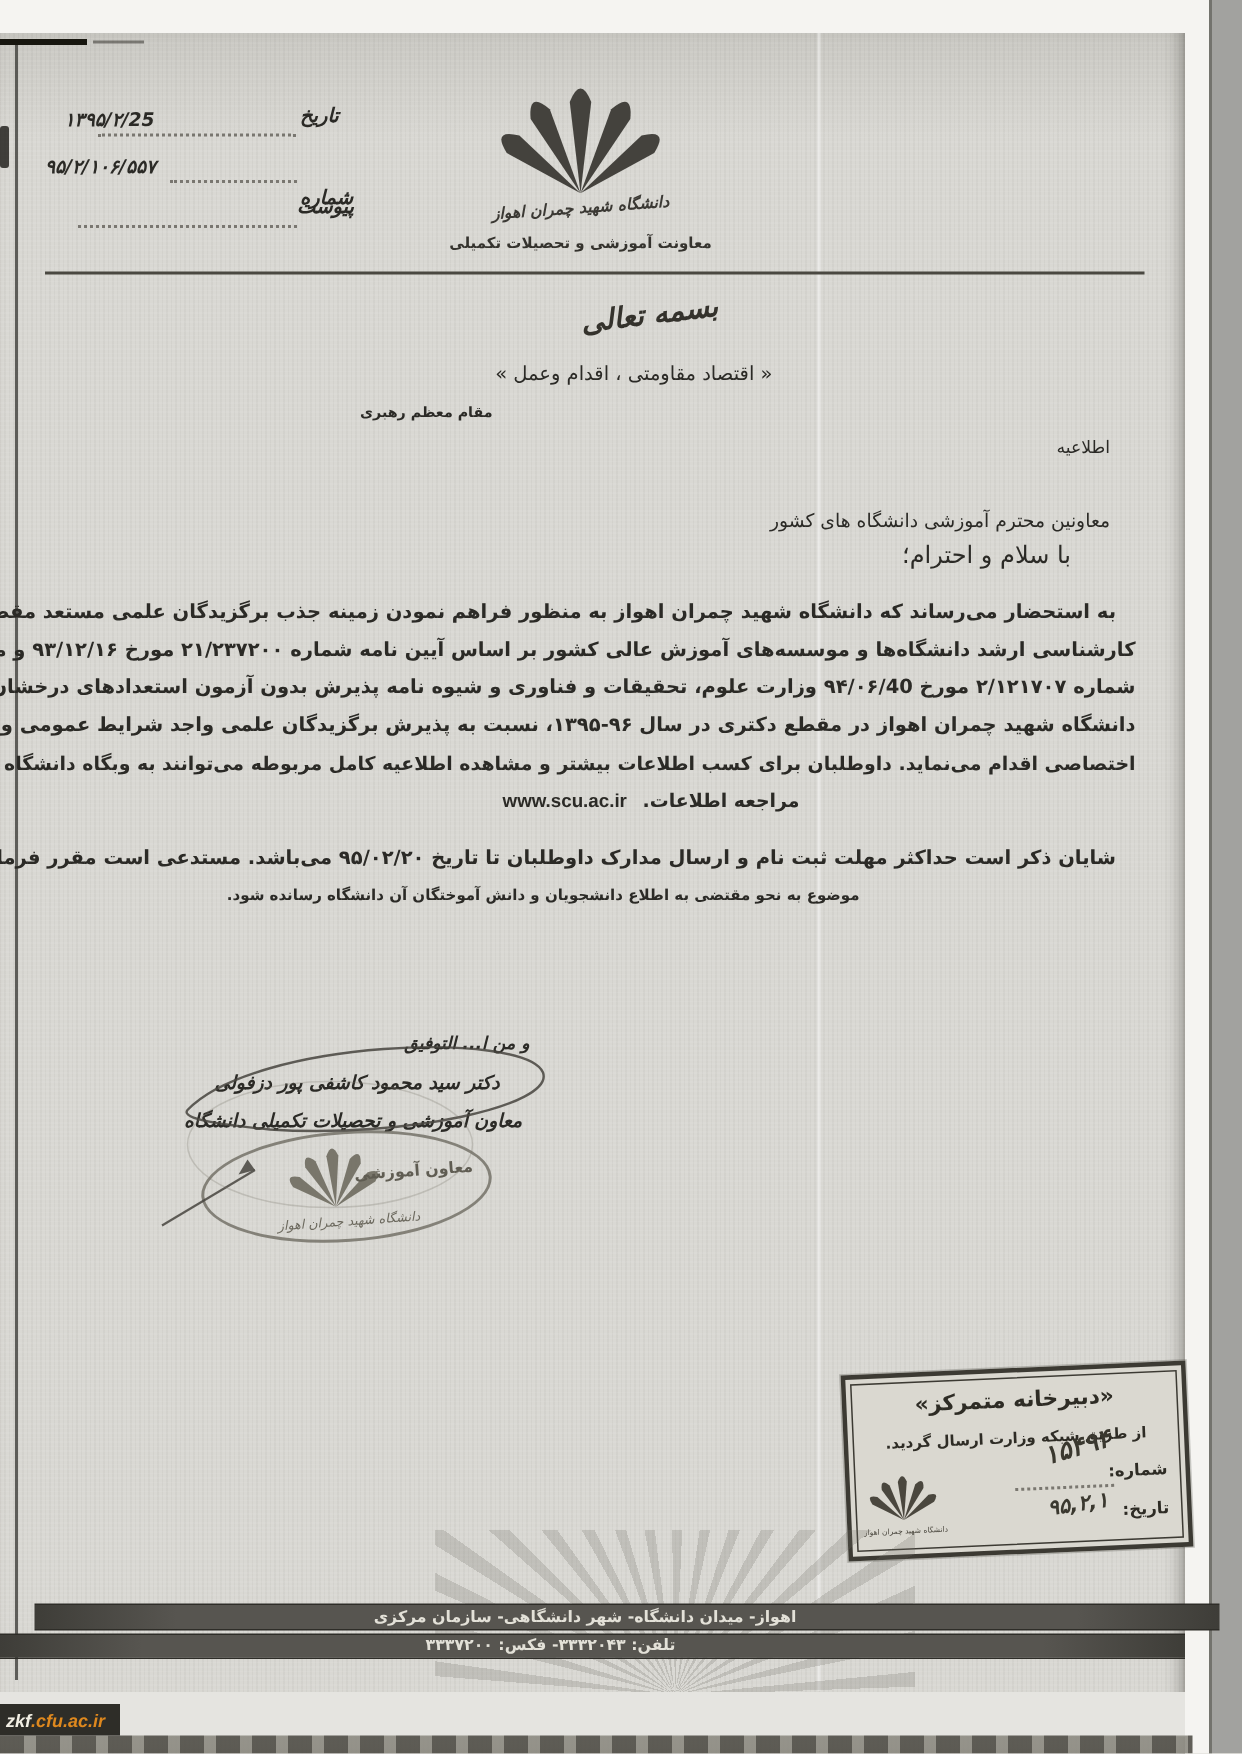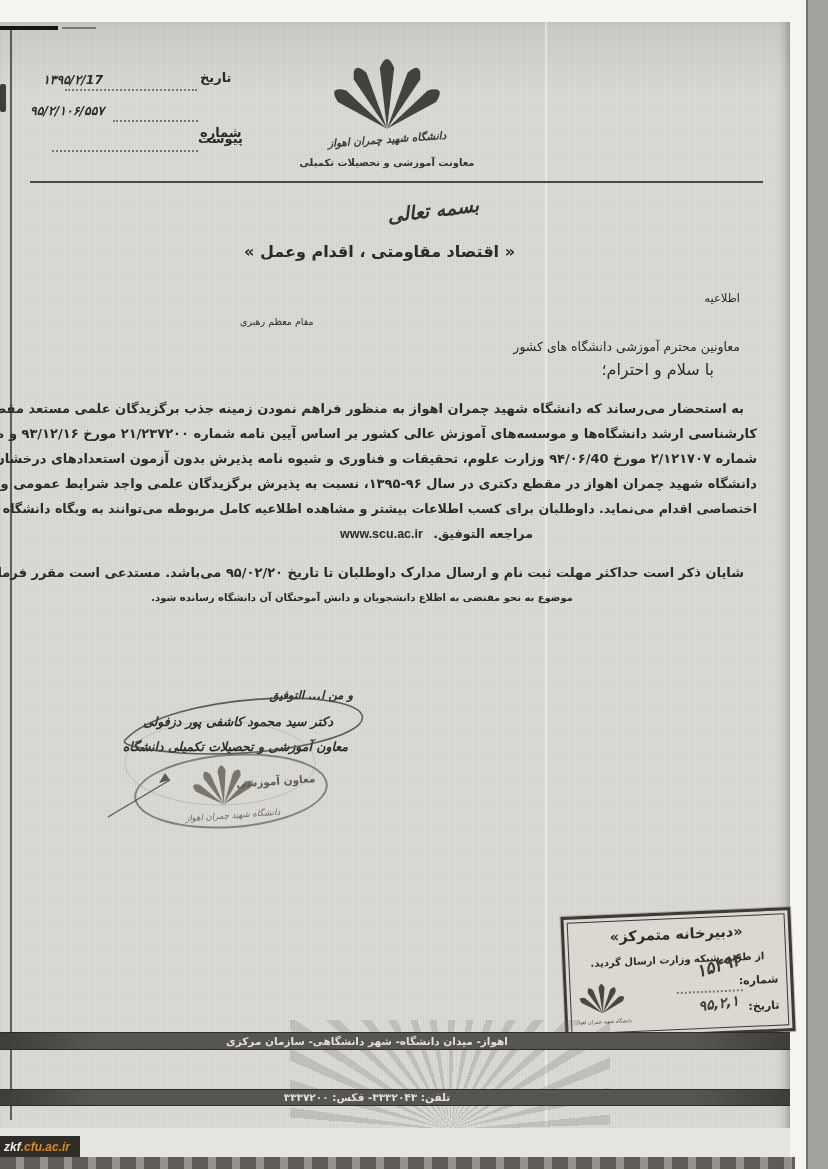--- a/index.html
+++ b/index.html
@@ -13,32 +13,32 @@
       repeating-linear-gradient(90deg, rgba(90,88,82,.05) 0 1px, transparent 1px 3px),
       linear-gradient(180deg, rgba(120,118,110,.16), rgba(0,0,0,0) 70px);
     box-shadow: inset -9px 0 12px -8px rgba(60,58,52,.55), inset 0 -6px 10px -8px rgba(60,58,52,.4);}
   .edgeband{left:806px;top:0;width:22px;height:1169px;background:#a2a29f;border-left:2px solid #73736d;}
   .foldline{left:545px;top:22px;width:2px;height:1105px;background:rgba(255,255,255,.45);}
   .leftline{left:10px;top:30px;width:2px;height:1090px;background:rgba(42,41,37,.7);}
   .dash1{left:0;top:26px;width:58px;height:4px;background:#17160f;}
   .dash2{left:62px;top:27px;width:34px;height:2px;background:rgba(40,38,32,.5);}
   .blob{left:0;top:84px;width:6px;height:28px;background:rgba(25,24,20,.8);border-radius:2px;}
 
-  .hd-label{font-weight:bold;font-size:13px;white-space:nowrap;}
+  .hd-label{font-style:italic;font-weight:bold;font-size:13px;white-space:nowrap;}
   .hd-value{font-style:italic;font-weight:bold;font-size:12.5px;white-space:nowrap;letter-spacing:1px;}
   .dotline{height:1px;border-bottom:2px dotted rgba(70,68,60,.65);}
 
   .logo-caption{font-style:italic;font-size:10.5px;font-weight:bold;transform:rotate(-4deg);
     text-align:center;color:#3b3934;letter-spacing:-0.5px;}
   .dept{font-weight:bold;font-size:10px;text-align:center;color:#35332e;}
   .rule{height:2px;background:#4a4841;}
 
   .bism{font-size:19px;font-weight:bold;font-style:italic;text-align:center;transform:rotate(-7deg);color:#34322c;}
-  .motto{font-weight:bold;font-size:16px;text-align:center;white-space:nowrap;}
-  .attrib{font-weight:normal;font-size:9.5px;white-space:nowrap;margin-top:46px;}
+  .motto{font-weight:normal;font-size:13px;text-align:center;white-space:nowrap;}
+  .attrib{font-weight:bold;font-size:9.5px;white-space:nowrap;}
   .h-right{font-weight:normal;white-space:nowrap;text-align:center;}
 
   .bline{font-weight:bold;font-size:13px;line-height:26px;direction:rtl;color:#2b2a26;
     text-align:justify;text-align-last:justify;white-space:nowrap;font-family:"DejaVu Sans",sans-serif;}
   .bline-last{font-weight:bold;font-size:12.6px;line-height:26px;direction:rtl;color:#2b2a26;
     white-space:nowrap;font-family:"DejaVu Sans",sans-serif;}
 
   .sig{font-weight:bold;white-space:nowrap;text-align:right;font-style:italic;}
   .oval-stamp{width:190px;height:70px;border:2px solid rgba(110,107,97,.8);border-radius:50%;
     transform:rotate(-4deg);color:#6e6b60;}
@@ -85,21 +85,21 @@
 <div class="abs paper"></div>
 <div class="abs edgeband"></div>
 <div class="abs foldline"></div>
 <div class="abs leftline"></div>
 <div class="abs dash1"></div>
 <div class="abs dash2"></div>
 <div class="abs blob"></div>
 
 <div class="abs fa hd-label" style="left:200px;top:70px;">تاریخ</div>
 <div class="abs dotline" style="left:65px;top:88px;width:132px;"></div>
-<div class="abs fa hd-value" style="left:43px;top:72px;">۱۳۹۵/۲/17</div>
+<div class="abs fa hd-value" style="left:43px;top:72px;">۱۳۹۵/۲/25</div>
 
 <div class="abs fa hd-label" style="left:200px;top:101px;margin-top:24px;">شماره</div>
 <div class="abs dotline" style="left:113px;top:119px;width:85px;"></div>
 <div class="abs fa hd-value" style="left:30px;top:103px;">۹۵/۲/۱۰۶/۵۵۷</div>
 
 <div class="abs fa hd-label" style="left:198px;top:131px;">پیوست</div>
 <div class="abs dotline" style="left:52px;top:149px;width:146px;"></div>
 
 <svg class="abs fan" viewBox="0 0 120 96" style="left:331px;top:50px;width:112px;height:86px;color:#44423d;">
     <use href="#fanlogo"></use>
@@ -115,21 +115,21 @@
 <div class="abs fa h-right" style="right:88px;top:291px;font-size:11.5px;">اطلاعیه</div>
 <div class="abs fa h-right" style="right:88px;top:315px;font-size:12.5px;margin-top:24px;">معاونین محترم آموزشی دانشگاه های کشور</div>
 <div class="abs fa h-right" style="right:114px;top:360px;font-size:16px;">با سلام و احترام؛</div>
 
 <div class="abs bline" style="left:60px;top:396px;width:684px;">به استحضار می‌رساند که دانشگاه شهید چمران اهواز به منظور فراهم نمودن زمینه جذب برگزیدگان علمی مستعد مقطع</div>
 <div class="abs bline" style="left:60px;top:421px;width:697px;">کارشناسی ارشد دانشگاه‌ها و موسسه‌های آموزش عالی کشور بر اساس آیین نامه شماره ۲۱/۲۳۷۲۰۰ مورخ ۹۳/۱۲/۱۶ و متمم</div>
 <div class="abs bline" style="left:60px;top:446px;width:697px;">شماره ۲/۱۲۱۷۰۷ مورخ ۹۴/۰۶/40 وزارت علوم، تحقیقات و فناوری و شیوه نامه پذیرش بدون آزمون استعدادهای درخشان</div>
 <div class="abs bline" style="left:60px;top:471px;width:697px;">دانشگاه شهید چمران اهواز در مقطع دکتری در سال ۹۶-۱۳۹۵، نسبت به پذیرش برگزیدگان علمی واجد شرایط عمومی و</div>
 <div class="abs bline" style="left:60px;top:496px;width:697px;font-size:12.6px;">اختصاصی اقدام می‌نماید. داوطلبان برای کسب اطلاعات بیشتر و مشاهده اطلاعیه کامل مربوطه می‌توانند به وبگاه دانشگاه به نشانی</div>
 <div class="abs bline-last" style="left:358px;top:521px;width:175px;text-align:right;">
-  <span>مراجعه التوفیق.</span>
+  <span>مراجعه اطلاعات.</span>
   <span style="margin-right:6px;font-family:'Liberation Sans',sans-serif;font-weight:bold;font-size:12.5px;">www.scu.ac.ir</span>
 </div>
 
 <div class="abs bline" style="left:62px;top:560px;width:682px;">شایان ذکر است حداکثر مهلت ثبت نام و ارسال مدارک داوطلبان تا تاریخ ۹۵/۰۲/۲۰ می‌باشد. مستدعی است مقرر فرمایید</div>
 <div class="abs bline-last" style="left:188px;top:585px;width:385px;text-align:center;font-size:10px;">موضوع به نحو مقتضی به اطلاع دانشجویان و دانش آموختگان آن دانشگاه رسانده شود.</div>
 
 <div class="abs fa sig" style="right:475px;top:688px;font-size:11.5px;">و من ا... التوفیق</div>
 <div class="abs fa sig" style="right:495px;top:714px;font-size:12.5px;">دکتر سید محمود کاشفی پور دزفولی</div>
 <div class="abs fa sig" style="right:480px;top:739px;font-size:12.5px;">معاون آموزشی و تحصیلات تکمیلی دانشگاه</div>
 
@@ -158,21 +158,21 @@
     <div class="abs fa sec-lbl" style="right:8px;top:84px;">تاریخ:</div>
     <div class="abs fa hand" style="right:48px;top:78px;font-size:14px;transform:rotate(-6deg);">۹۵,۲,۱</div>
     <svg class="fan abs" viewBox="0 0 120 96" style="left:8px;bottom:16px;width:46px;height:36px;color:#4a473e;">
         <use href="#fanlogo"></use>
       </svg>
     <div class="abs fa" style="left:4px;bottom:8px;width:56px;font-size:5px;text-align:center;color:#4a473e;white-space:nowrap;overflow:hidden;">دانشگاه شهید چمران اهواز</div>
   </div>
 </div>
 
 <div class="abs rays" style="left:290px;top:1020px;width:320px;height:110px;"></div>
-<div class="abs bar" style="top:1032px;height:16px;line-height:16px;">
+<div class="abs bar" style="top:1069px;height:16px;line-height:16px;margin-left:23px;">
   <span>اهواز- میدان دانشگاه- شهر دانشگاهی- سازمان مرکزی</span>
 </div>
 <div class="abs bar" style="top:1089px;height:15px;line-height:15px;">
   <span>تلفن: ۳۳۳۲۰۴۳- فکس: ۳۳۳۷۲۰۰</span>
 </div>
 
 <div class="abs lightstrip"></div>
 <div class="abs bottomdash"></div>
 
 <div class="abs zkf">

